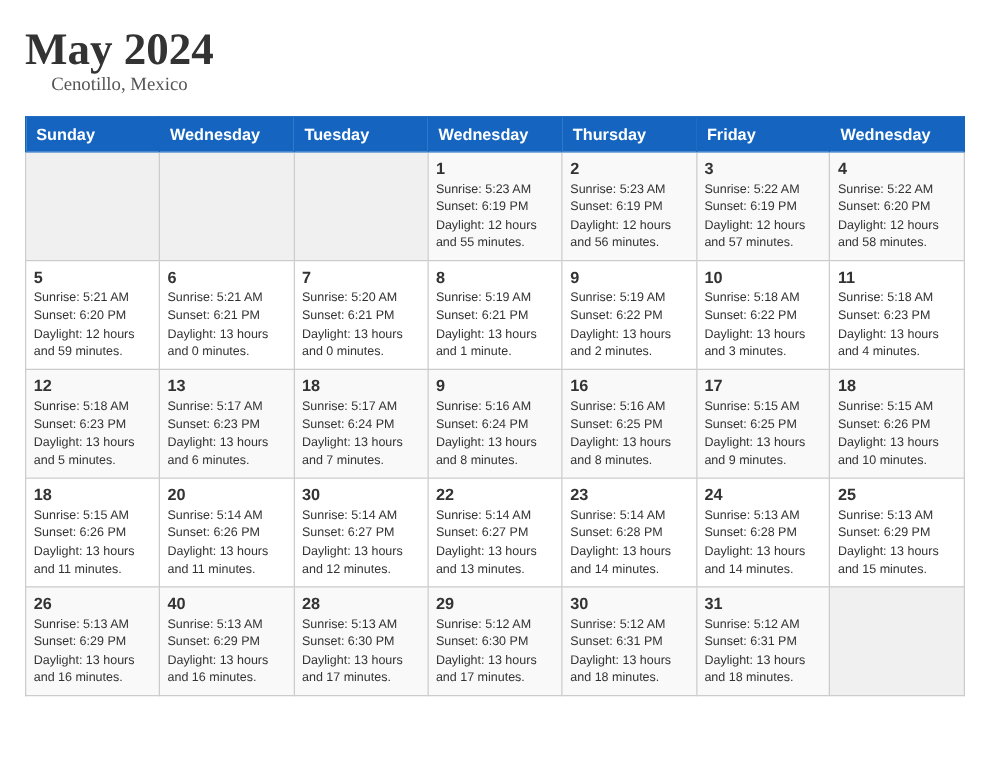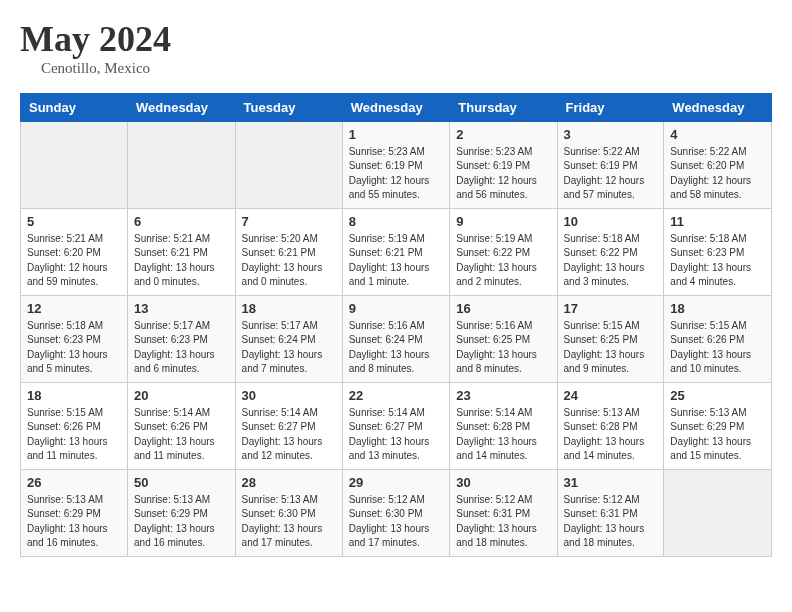--- a/index.html
+++ b/index.html
@@ -226,21 +226,21 @@
           <span class="day-num">25</span>
           <div class="day-info">Sunrise: 5:13 AM<br>Sunset: 6:29 PM<br>Daylight: 13 hours and 15 minutes.</div>
         </td>
       </tr>
       <tr>
         <td>
           <span class="day-num">26</span>
           <div class="day-info">Sunrise: 5:13 AM<br>Sunset: 6:29 PM<br>Daylight: 13 hours and 16 minutes.</div>
         </td>
         <td>
-          <span class="day-num">50</span>
+          <span class="day-num">40</span>
           <div class="day-info">Sunrise: 5:13 AM<br>Sunset: 6:29 PM<br>Daylight: 13 hours and 16 minutes.</div>
         </td>
         <td>
           <span class="day-num">28</span>
           <div class="day-info">Sunrise: 5:13 AM<br>Sunset: 6:30 PM<br>Daylight: 13 hours and 17 minutes.</div>
         </td>
         <td>
           <span class="day-num">29</span>
           <div class="day-info">Sunrise: 5:12 AM<br>Sunset: 6:30 PM<br>Daylight: 13 hours and 17 minutes.</div>
         </td>

